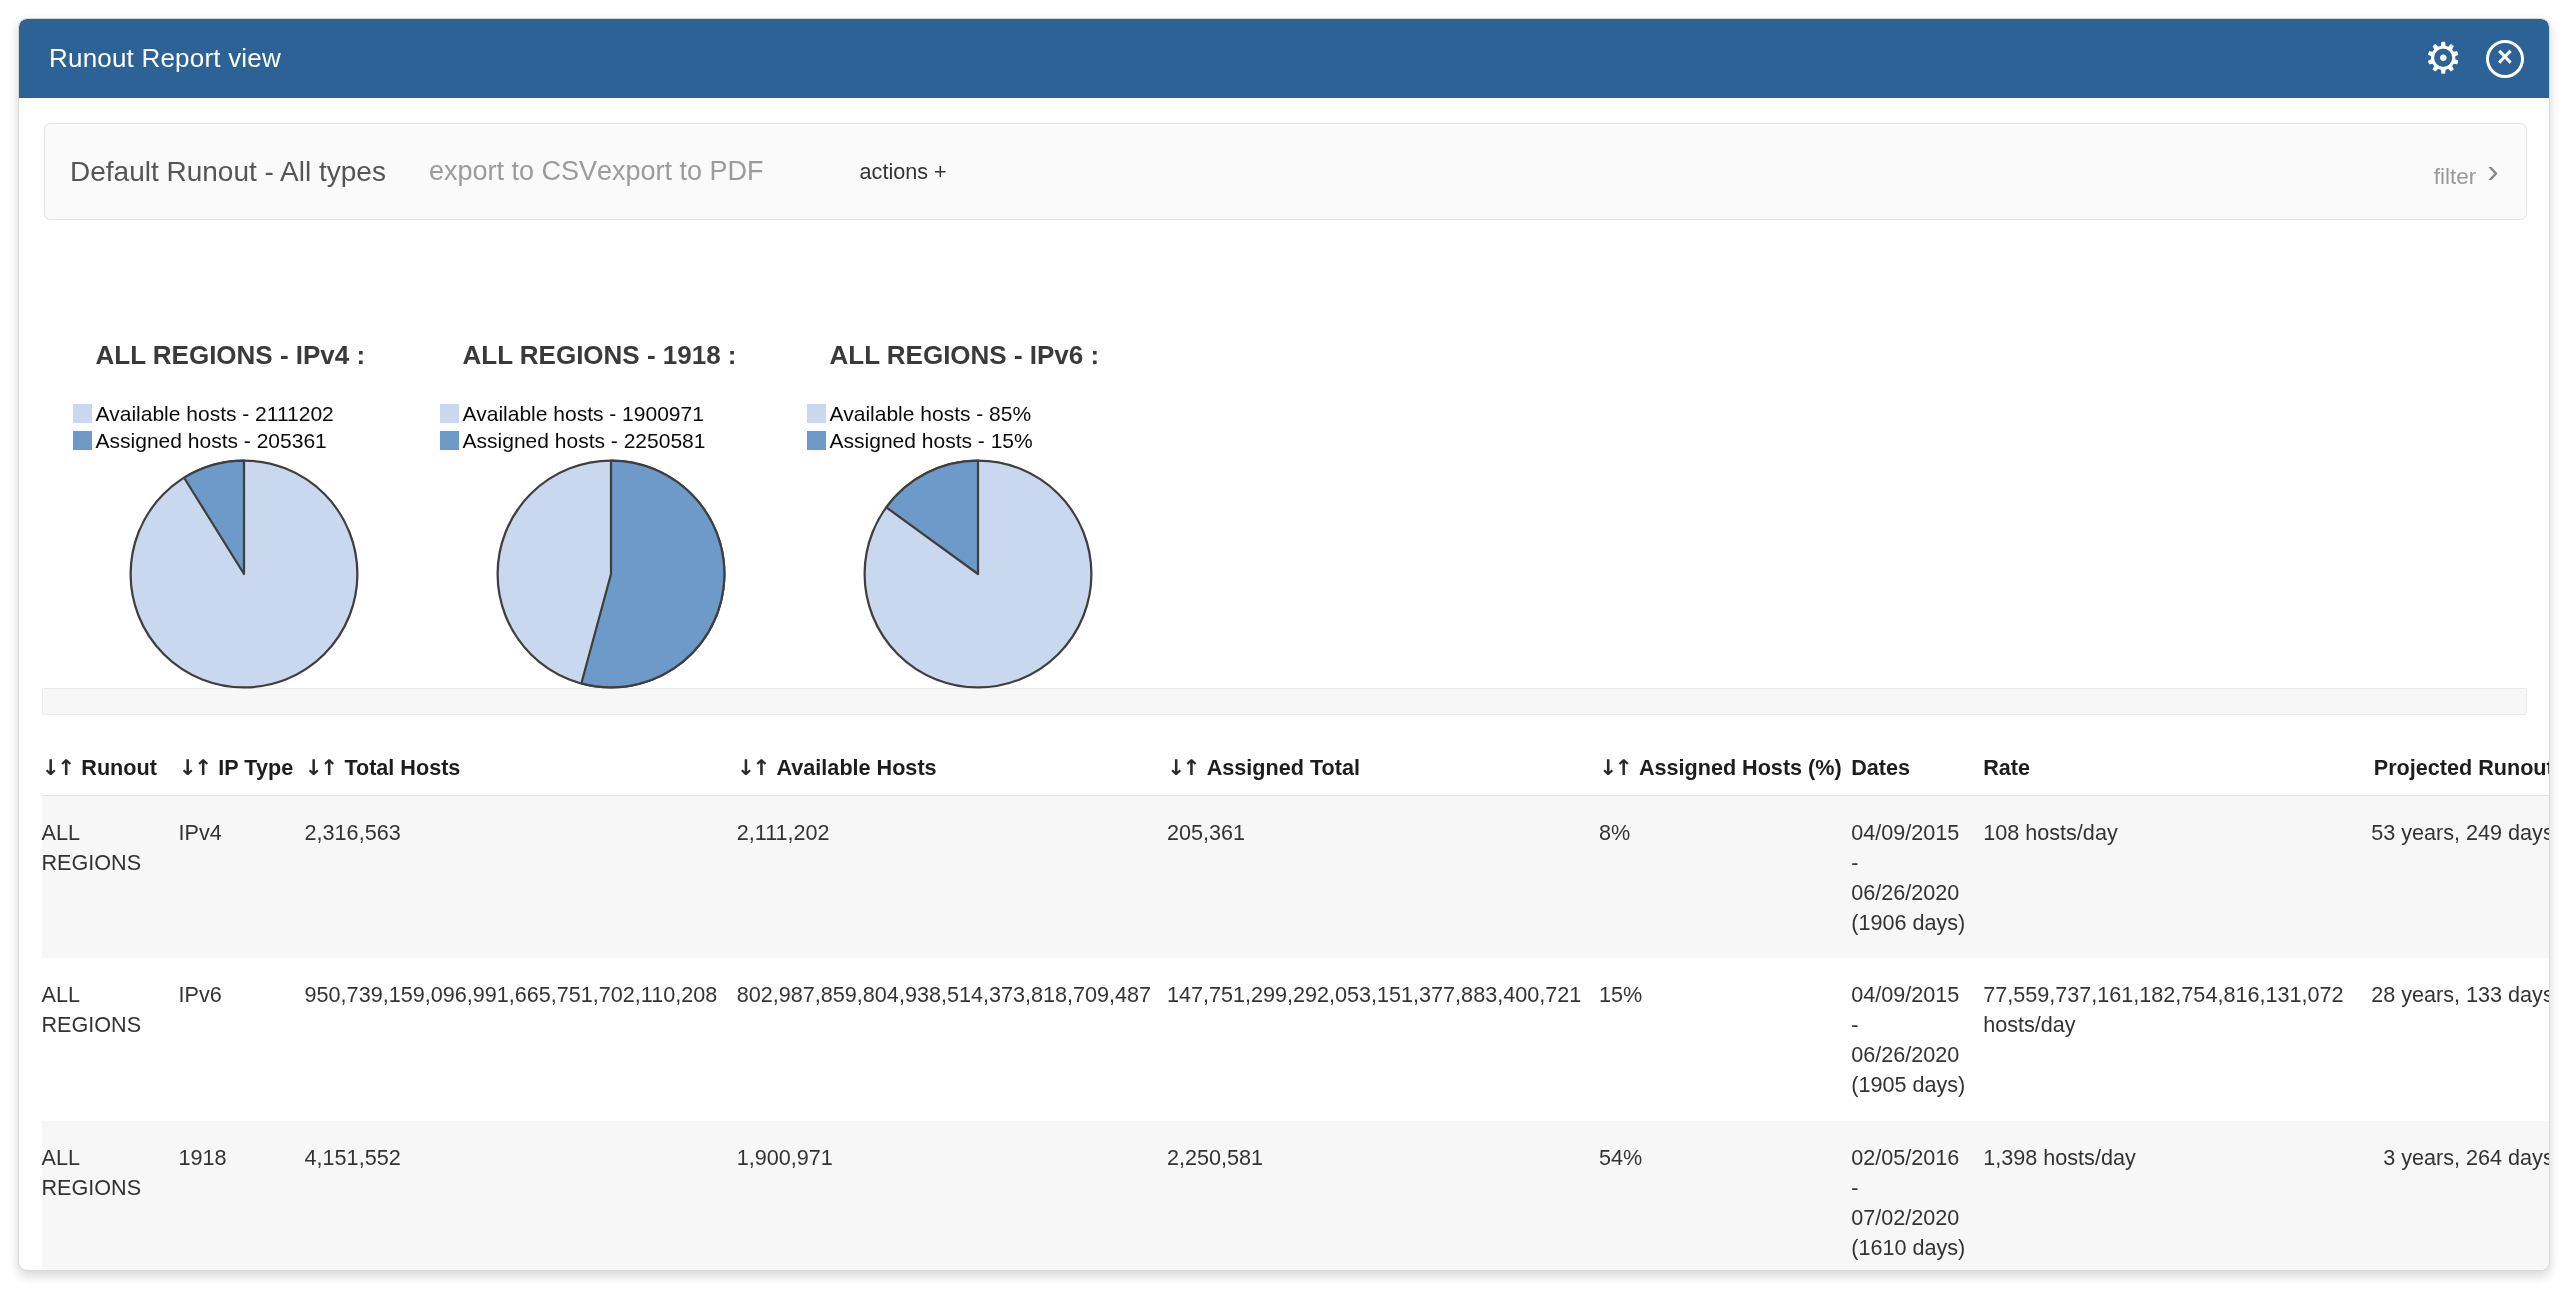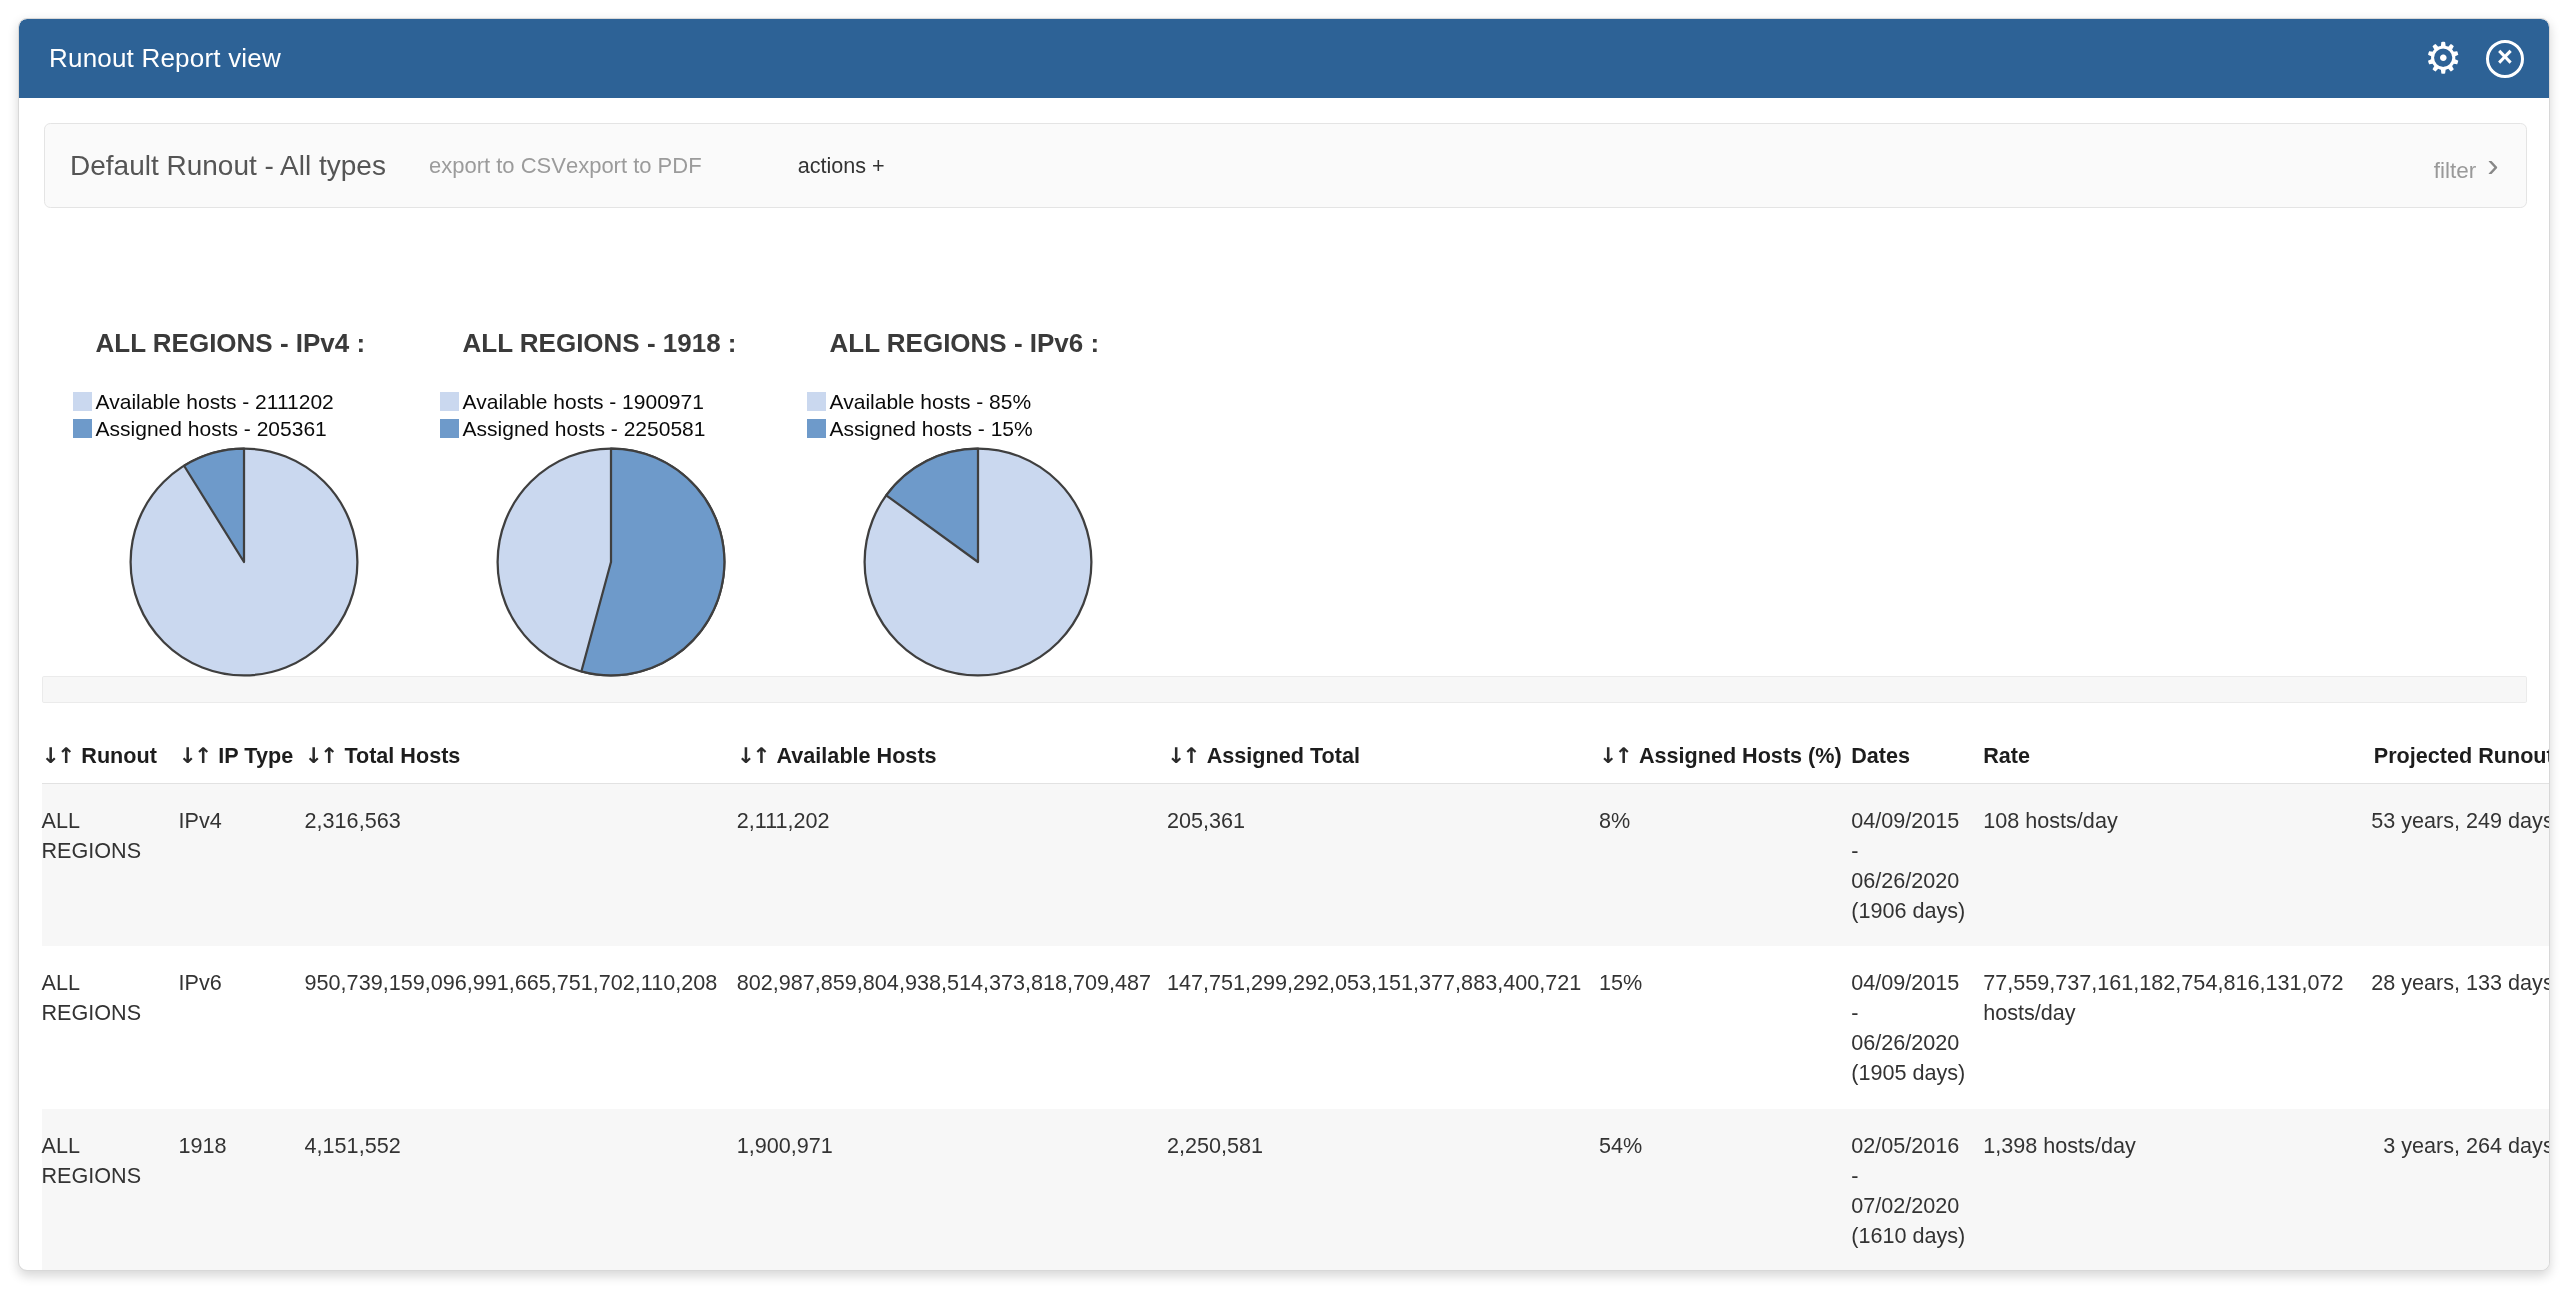--- a/index.html
+++ b/index.html
@@ -15,25 +15,25 @@
     display:flex; align-items:center; padding:0 25px 0 30px; }
   .titlebar .title { color:#ffffff; font-size:26px; font-weight:400; letter-spacing:0.2px; }
   .titlebar .spacer { flex:1; }
   .icon-gear { color:#ffffff; font-size:43px; line-height:43px; cursor:pointer;
     font-family:"DejaVu Sans",sans-serif; margin-right:23.4px; }
   .icon-close { width:38px; height:38px; border:3.6px solid #fff; border-radius:50%;
     color:#fff; display:flex; align-items:center; justify-content:center;
     font-size:27px; font-weight:700; cursor:pointer; line-height:1; padding-bottom:2.7px; }
 
   
-  .toolbar { margin:25px 22.5px 0 25px; height:85px; background:#fafafa;
+  .toolbar { margin:25px 22.5px 0 25px; height:97px; background:#fafafa;
     border:0.9px solid #e4e4e4; border-radius:6.3px; display:flex; align-items:center;
     padding:0 27px 0 25px; }
   .toolbar .view-title { font-size:28px; color:#555; }
-  .tb-link { font-size:22px; color:#9b9b9b; cursor:pointer; }
+  .tb-link { font-size:27px; color:#9b9b9b; cursor:pointer; }
   .tb-link.csv { margin-left:43px; }
   .tb-link.pdf { }
   .tb-actions { font-size:21.6px; color:#333; margin-left:96px; cursor:pointer; }
   .tb-filter { margin-left:auto; font-size:22.5px; color:#999; cursor:pointer;
     display:flex; align-items:flex-end; gap:10.8px; }
   .tb-filter .chev { font-size:34px; color:#888; line-height:1; padding-bottom:3.6px; }
 
   
   .charts { position:relative; margin:108px 0 0 54px; height:353px; }
   .chart-block { position:absolute; top:12px; width:360px; }

